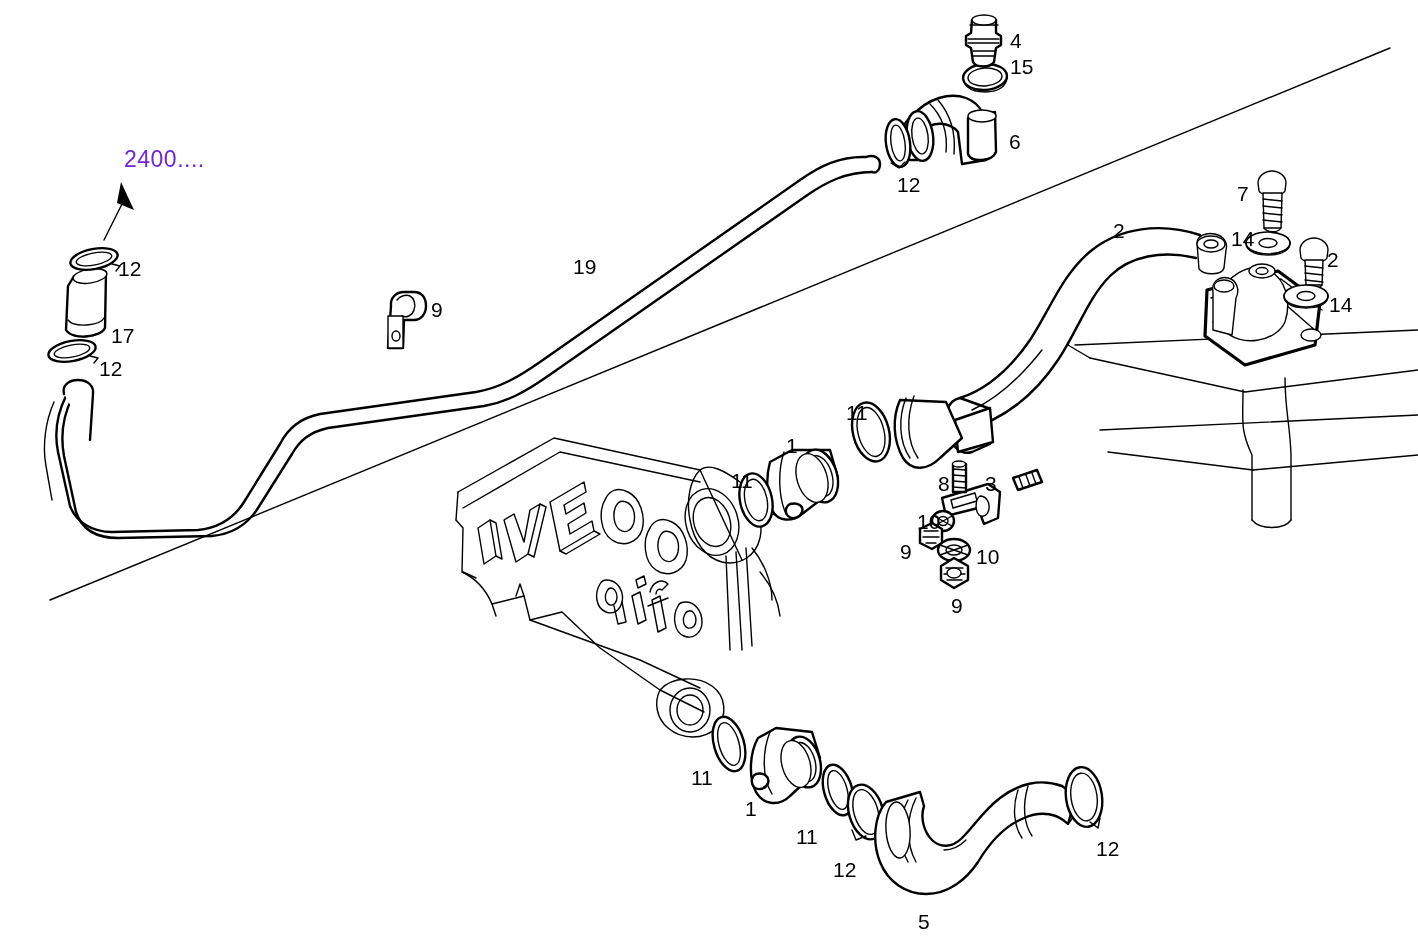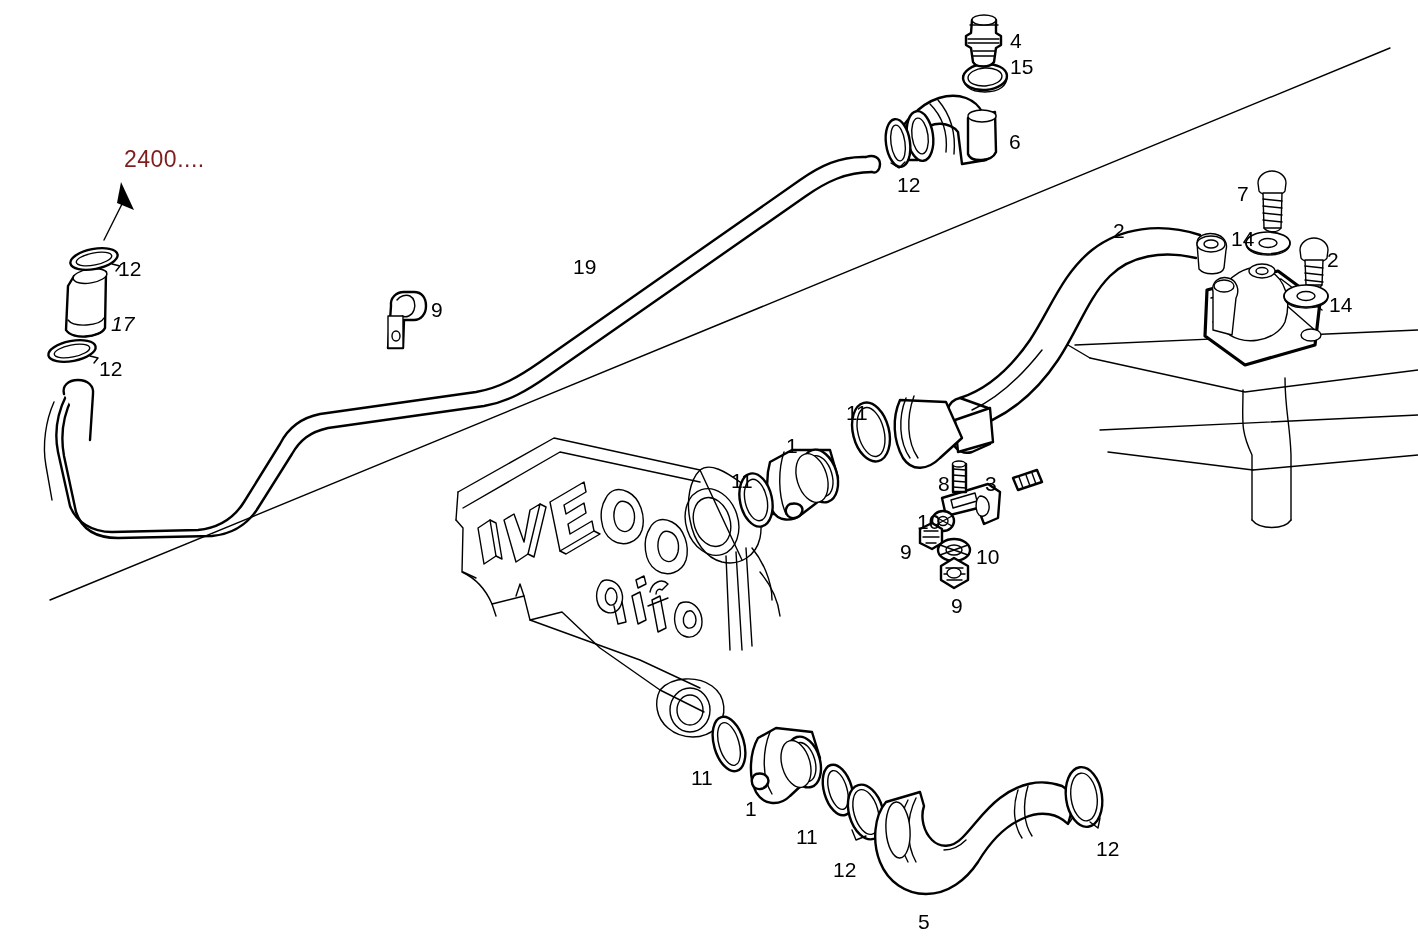--- a/index.html
+++ b/index.html
@@ -42,21 +42,21 @@
     color: #000000;
     white-space: nowrap;
     line-height: 1;
     user-select: none;
   }
   .ref-label {
     position: absolute;
     font-family: "Liberation Sans", sans-serif;
     font-size: 23px;
     letter-spacing: 0.5px;
-    color: #7f1d1d;
+    color: #6d28d9;
     white-space: nowrap;
   }
 </style>
 </head>
 <body>
 
 <div id="diagram-root">
 
   <svg id="parts-svg" viewBox="0 0 1418 945">
 
@@ -415,21 +415,21 @@
   <div class="callout" style="left:1010px; top:56px;">15</div>
   <div class="callout" style="left:1009px; top:131px;">6</div>
   <div class="callout" style="left:897px; top:174px;">12</div>
   <div class="callout" style="left:1237px; top:183px;">7</div>
   <div class="callout" style="left:1231px; top:228px;">14</div>
   <div class="callout" style="left:1327px; top:249px;">2</div>
   <div class="callout" style="left:1329px; top:294px;">14</div>
   <div class="callout" style="left:1113px; top:220px;">2</div>
   <div class="callout" style="left:573px; top:256px;">19</div>
   <div class="callout" style="left:118px; top:258px;">12</div>
-  <div class="callout" style="left:111px; top:313px;font-style:italic;">17</div>
+  <div class="callout" style="left:111px; top:325px;">17</div>
   <div class="callout" style="left:99px; top:358px;">12</div>
   <div class="callout" style="left:431px; top:299px;">9</div>
   <div class="callout" style="left:846px; top:402px;">11</div>
   <div class="callout" style="left:786px; top:435px;">1</div>
   <div class="callout" style="left:731px; top:470px;">11</div>
   <div class="callout" style="left:938px; top:473px;">8</div>
   <div class="callout" style="left:985px; top:473px;">3</div>
   <div class="callout" style="left:917px; top:511px;">10</div>
   <div class="callout" style="left:900px; top:541px;">9</div>
   <div class="callout" style="left:976px; top:546px;">10</div>

